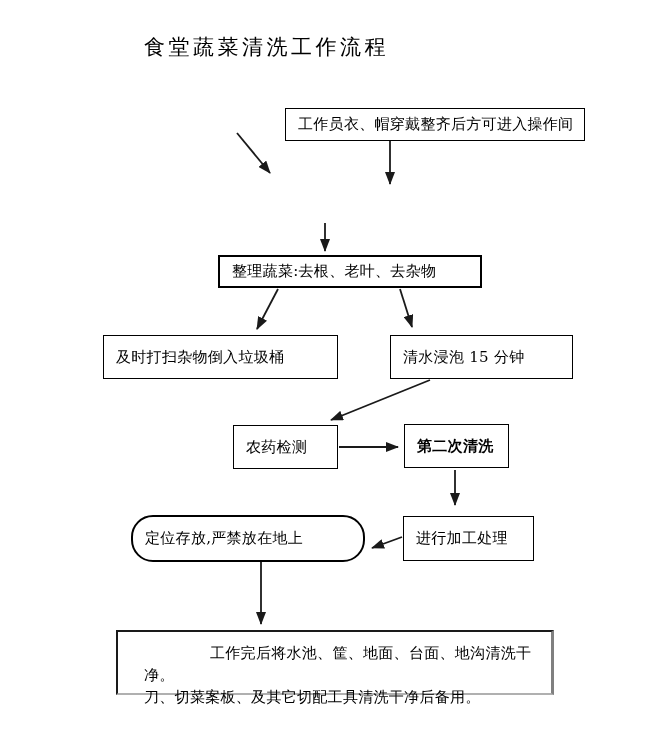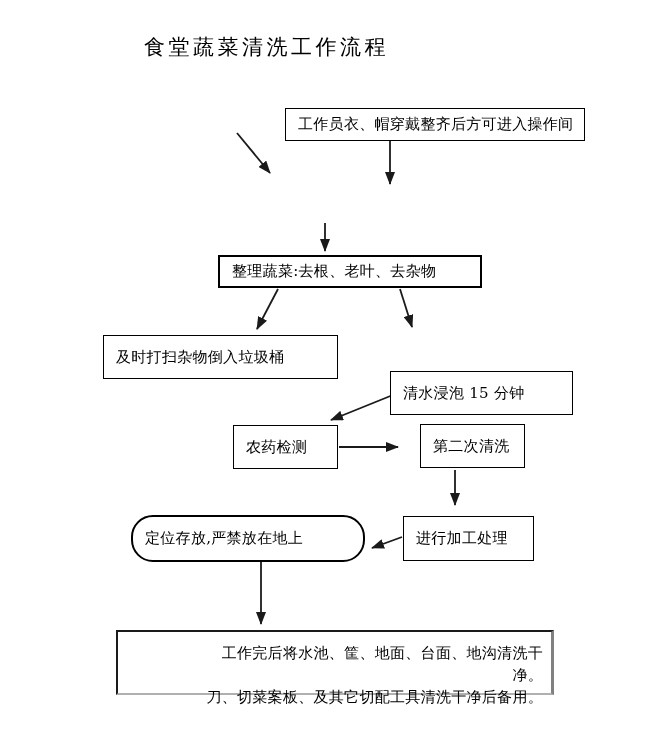--- a/index.html
+++ b/index.html
@@ -8,21 +8,20 @@
     background: #ffffff;
   }
   .page {
     position: relative;
     width: 655px;
     height: 742px;
     background: #ffffff;
     font-family: "DejaVu Serif", serif;
     color: #000000;
     overflow: hidden;
-    text-align: right;
   }
   .page-title {
     position: absolute;
     left: 144px;
     top: 33px;
     font-size: 21px;
     letter-spacing: 3.5px;
     white-space: nowrap;
   }
   .arrows {
@@ -43,23 +42,23 @@
     padding-left: 12px;
     white-space: nowrap;
   }
   .node.thick { border-width: 2px; }
 
   .n-purchase { left: 129px; top: 100px; width: 129px; height: 33px; }
   .n-dress    { left: 285px; top: 108px; width: 300px; height: 33px; }
   .n-inspect  { left: 246px; top: 188px; width: 197px; height: 35px; }
   .n-sort     { left: 218px; top: 255px; width: 264px; height: 33px; }
   .n-trash    { left: 103px; top: 335px; width: 235px; height: 44px; }
-  .n-soak     { left: 390px; top: 335px; width: 183px; height: 44px; margin-top: 36px; }
+  .n-soak     { left: 390px; top: 335px; width: 183px; height: 44px; }
   .n-wash1    { left: 233px; top: 425px; width: 105px; height: 44px; }
-  .n-wash2    { left: 420px; top: 424px; width: 105px; height: 44px; }
+  .n-wash2    { left: 404px; top: 424px; width: 105px; height: 44px; font-weight: bold; }
   .n-store    { left: 131px; top: 515px; width: 234px; height: 47px; border-radius: 22px; }
   .n-process  { left: 403px; top: 516px; width: 131px; height: 45px; }
 
   .n-cleanup {
     left: 91px; top: 630px; width: 438px; height: 65px;
     display: block;
     padding: 10px 8px 0 26px;
     font-size: 15px;
     line-height: 22px;
     white-space: normal;

